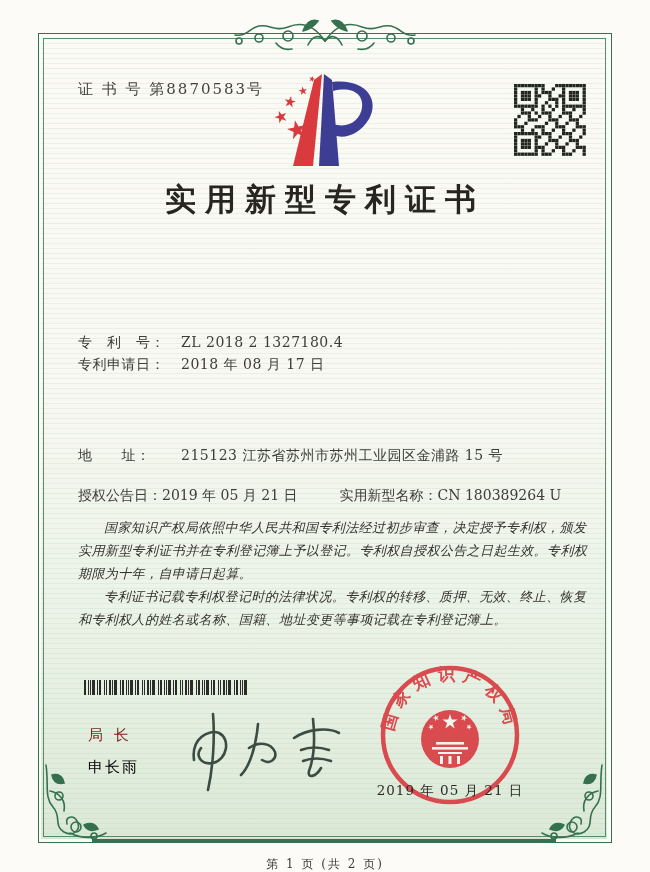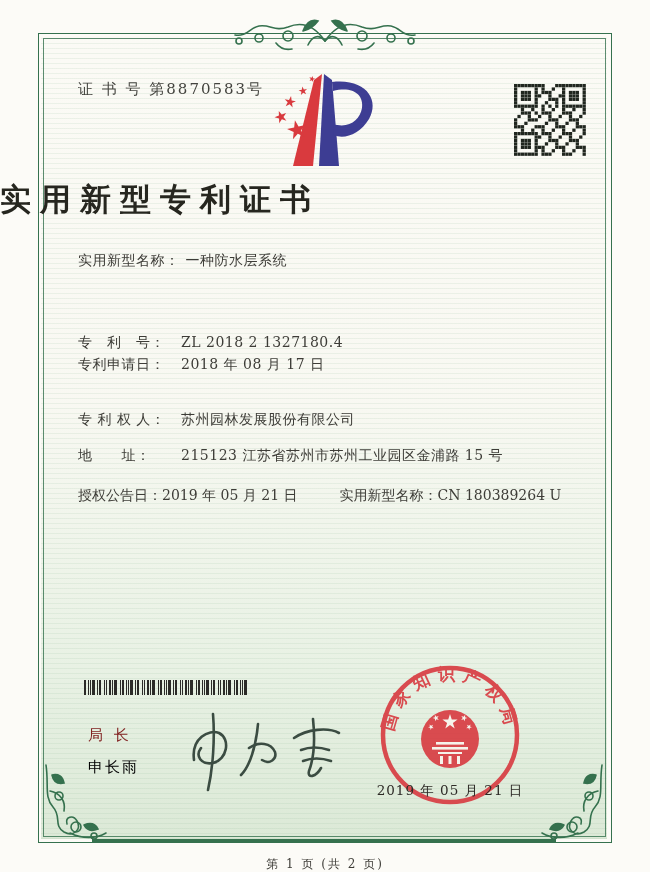--- a/index.html
+++ b/index.html
@@ -24,21 +24,21 @@
     background:var(--border-green,#35714e);}
   .ornament{position:absolute;color:var(--border-green,#35714e);}
   .top-ornament{left:224px;top:9px;width:202px;height:52px;}
   .corner-ornament{width:74px;height:80px;}
   .bl{left:40px;top:763px;}
   .br{left:534px;top:763px;transform:scaleX(-1);}
   
   .cert-no{position:absolute;left:78px;top:80px;font-size:15px;letter-spacing:2px;color:#43433e;}
   .logo{position:absolute;left:256px;top:66px;width:132px;height:108px;}
   .qr{position:absolute;left:514px;top:84px;width:72px;height:72px;}
-  .title{position:absolute;left:0;top:179px;width:100%;text-align:left;
+  .title{position:absolute;left:0;top:179px;width:100%;text-align:center;
     font-size:31px;font-weight:700;letter-spacing:9px;color:#26261f;}
   
   .field-row{position:absolute;left:78px;font-size:14px;color:#3d3c37;white-space:nowrap;}
   .field-label{display:inline-block;min-width:97px;letter-spacing:.5px;}
   .field-value{margin-left:6px;letter-spacing:.5px;}
   .r0{top:252px}.r1{top:296px}.r2{top:334px}.r3{top:356px}.r4{top:411px}.r5{top:447px}
   .grant-row{position:absolute;left:78px;top:487px;font-size:14px;white-space:nowrap;color:#3d3c37;}
   .grant-row .pair2{margin-left:42px;}
   
   .body-text{position:absolute;left:78px;top:516px;width:514px;
@@ -350,40 +350,38 @@
         <rect x="68.57" y="44.57" width="3.26" height="3.26" fill="#20261f"></rect>
         <rect x="68.57" y="48.00" width="3.26" height="3.26" fill="#20261f"></rect>
         <rect x="68.57" y="61.71" width="3.26" height="3.26" fill="#20261f"></rect>
         <rect x="68.57" y="65.14" width="3.26" height="3.26" fill="#20261f"></rect>
         <rect x="68.57" y="68.57" width="3.26" height="3.26" fill="#20261f"></rect>
       </svg>
   </div>
 
   <div class="title">实用新型专利证书</div>
 
-  <div class="field-row r0">
-    <span class="field-label">实用新型名称：</span><span class="field-value">一种防水层系统</span>
-  </div>
   <div class="field-row r2">
     <span class="field-label">专　利　号：</span><span class="field-value">ZL 2018 2 1327180.4</span>
   </div>
   <div class="field-row r3">
     <span class="field-label">专利申请日：</span><span class="field-value">2018 年 08 月 17 日</span>
   </div>
-  <div class="field-row r4">
-    <span class="field-label">专 利 权 人：</span><span class="field-value">苏州园林发展股份有限公司</span>
-  </div>
   <div class="field-row r5">
     <span class="field-label">地　　址：</span><span class="field-value">215123 江苏省苏州市苏州工业园区金浦路 15 号</span>
   </div>
 
   <div class="grant-row">
     <span>授权公告日：</span><span>2019 年 05 月 21 日</span><span class="pair2">实用新型名称：</span><span>CN 180389264 U</span>
   </div>
 
+  <div class="body-text">
+    <p>国家知识产权局依照中华人民共和国专利法经过初步审查，决定授予专利权，颁发实用新型专利证书并在专利登记簿上予以登记。专利权自授权公告之日起生效。专利权期限为十年，自申请日起算。</p>
+    <p>专利证书记载专利权登记时的法律状况。专利权的转移、质押、无效、终止、恢复和专利权人的姓名或名称、国籍、地址变更等事项记载在专利登记簿上。</p>
+  </div>
 
   <div class="barcode">
     <svg id="barcode-svg" width="166" height="15" viewBox="0 0 166 15">
         <rect x="0" y="0" width="2" height="15" fill="#2b2b28"></rect>
         <rect x="4" y="0" width="1" height="15" fill="#2b2b28"></rect>
         <rect x="6" y="0" width="1" height="15" fill="#2b2b28"></rect>
         <rect x="8" y="0" width="3" height="15" fill="#2b2b28"></rect>
         <rect x="13" y="0" width="1" height="15" fill="#2b2b28"></rect>
         <rect x="15" y="0" width="2" height="15" fill="#2b2b28"></rect>
         <rect x="20" y="0" width="1" height="15" fill="#2b2b28"></rect>

